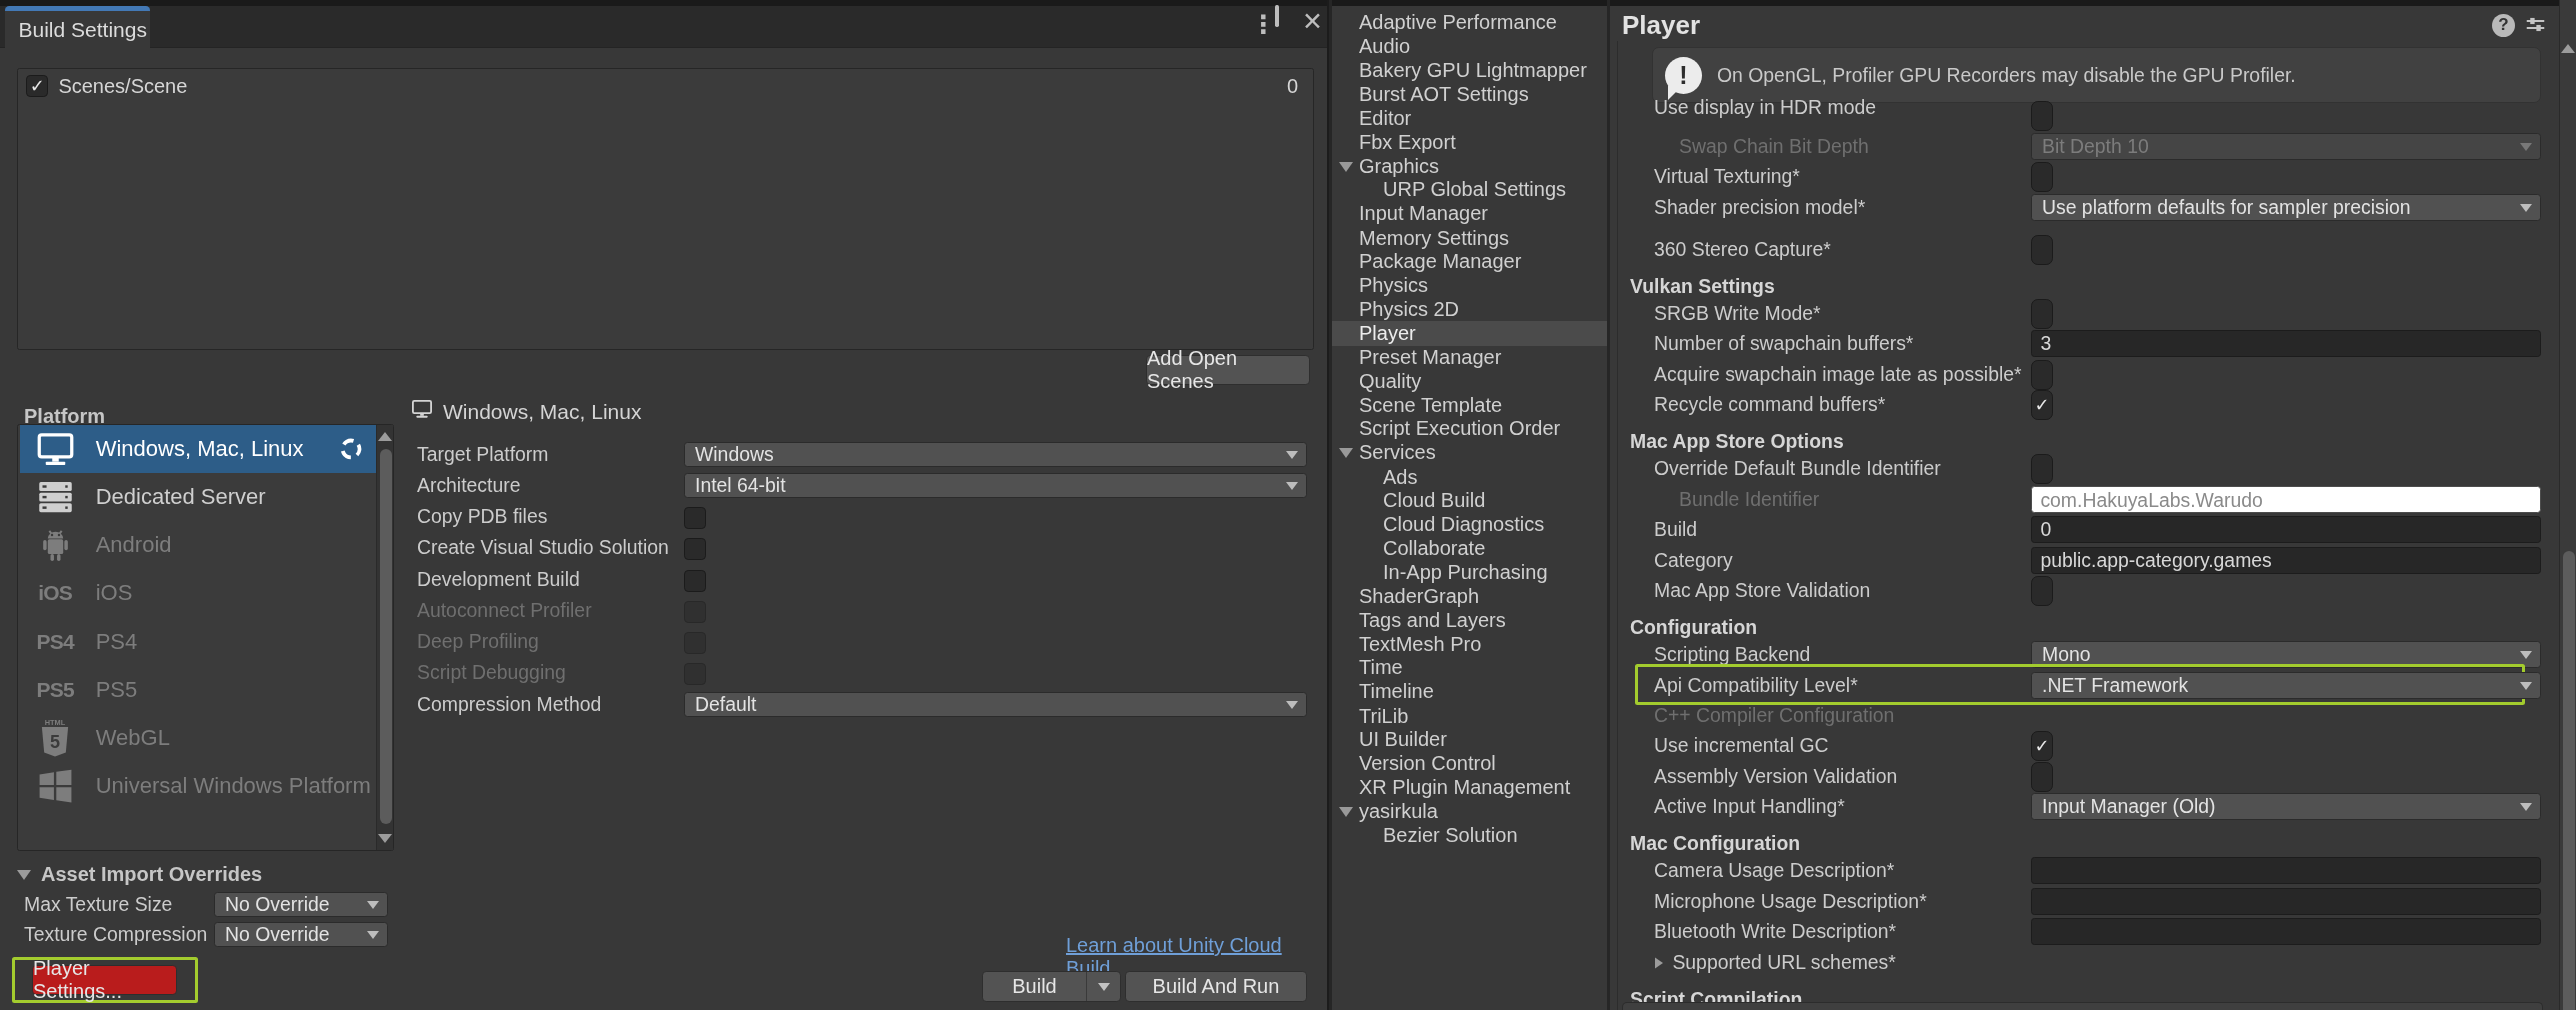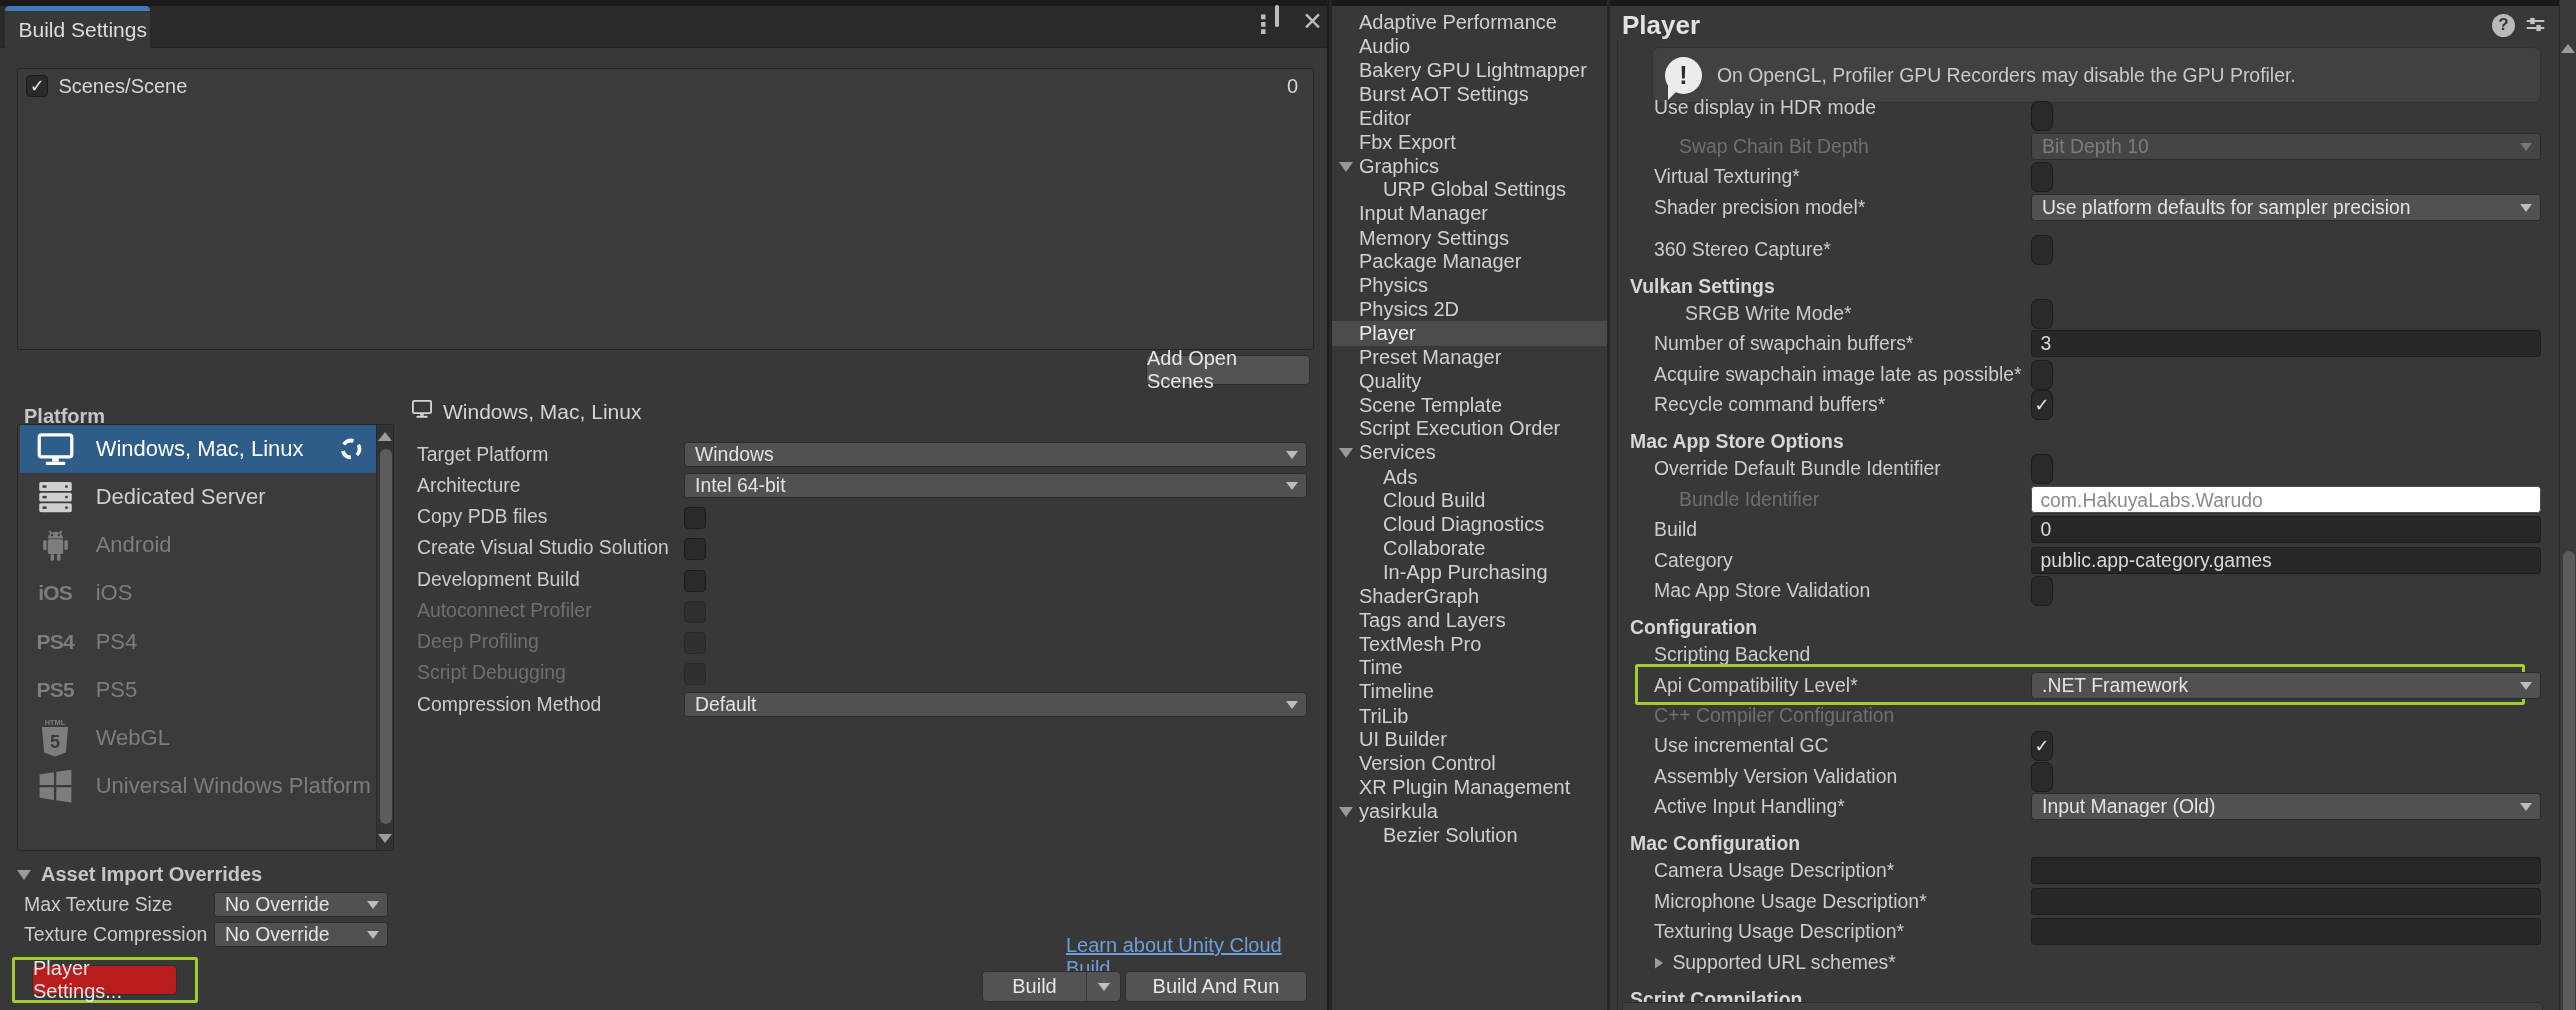--- a/index.html
+++ b/index.html
@@ -462,21 +462,21 @@
       </div>
       <div class="p-lab" style="left: 44px; top: 235px;">
         <span>360 Stereo Capture*</span>
       </div>
       <div class="p-ctrl" style="top: 235px;">
         <div class="cbx tall"></div>
       </div>
       <div class="p-lab p-head" style="left: 20px; top: 272px;">
         <span>Vulkan Settings</span>
       </div>
-      <div class="p-lab" style="left: 44px; top: 299px; margin-left: 31px;">
+      <div class="p-lab" style="left: 44px; top: 299px;">
         <span>SRGB Write Mode*</span>
       </div>
       <div class="p-ctrl" style="top: 299px;">
         <div class="cbx tall"></div>
       </div>
       <div class="p-lab" style="left: 44px; top: 329px;">
         <span>Number of swapchain buffers*</span>
       </div>
       <div class="p-ctrl" style="top: 329px;">
         <div class="p-input">
@@ -533,20 +533,25 @@
       </div>
       <div class="p-ctrl" style="top: 576px;">
         <div class="cbx tall"></div>
       </div>
       <div class="p-lab p-head" style="left: 20px; top: 613px;">
         <span>Configuration</span>
       </div>
       <div class="p-lab" style="left: 44px; top: 640px;">
         <span>Scripting Backend</span>
       </div>
+      <div class="p-ctrl" style="top: 640px;">
+        <div class="dd" style="height: 27px;">
+          <span>Mono</span>
+        </div>
+      </div>
       <div class="green-outline" style="left: 25px; top: 664px; width: 890px; height: 41px;"></div>
       <div class="p-lab" style="left: 44px; top: 671px;">
         <span>Api Compatibility Level*</span>
       </div>
       <div class="p-ctrl" style="top: 671px;">
         <div class="dd" style="height: 27px;">
           <span>.NET Framework</span>
         </div>
       </div>
       <div class="p-lab dis" style="left: 44px; top: 701px;">
@@ -585,21 +590,21 @@
       </div>
       <div class="p-lab" style="left: 44px; top: 887px;">
         <span>Microphone Usage Description*</span>
       </div>
       <div class="p-ctrl" style="top: 887px;">
         <div class="p-input">
           <span></span>
         </div>
       </div>
       <div class="p-lab" style="left: 44px; top: 917px;">
-        <span>Texturing Usage Description*</span>
+        <span>Bluetooth Write Description*</span>
       </div>
       <div class="p-ctrl" style="top: 917px;">
         <div class="p-input">
           <span></span>
         </div>
       </div>
       <div class="p-lab" style="left: 44px; top: 948px;">
         <span class="tri-right" style="margin-right: 8.4px; transform: scale(0.8);"></span>
         <span>Supported URL schemes*</span>
       </div>

